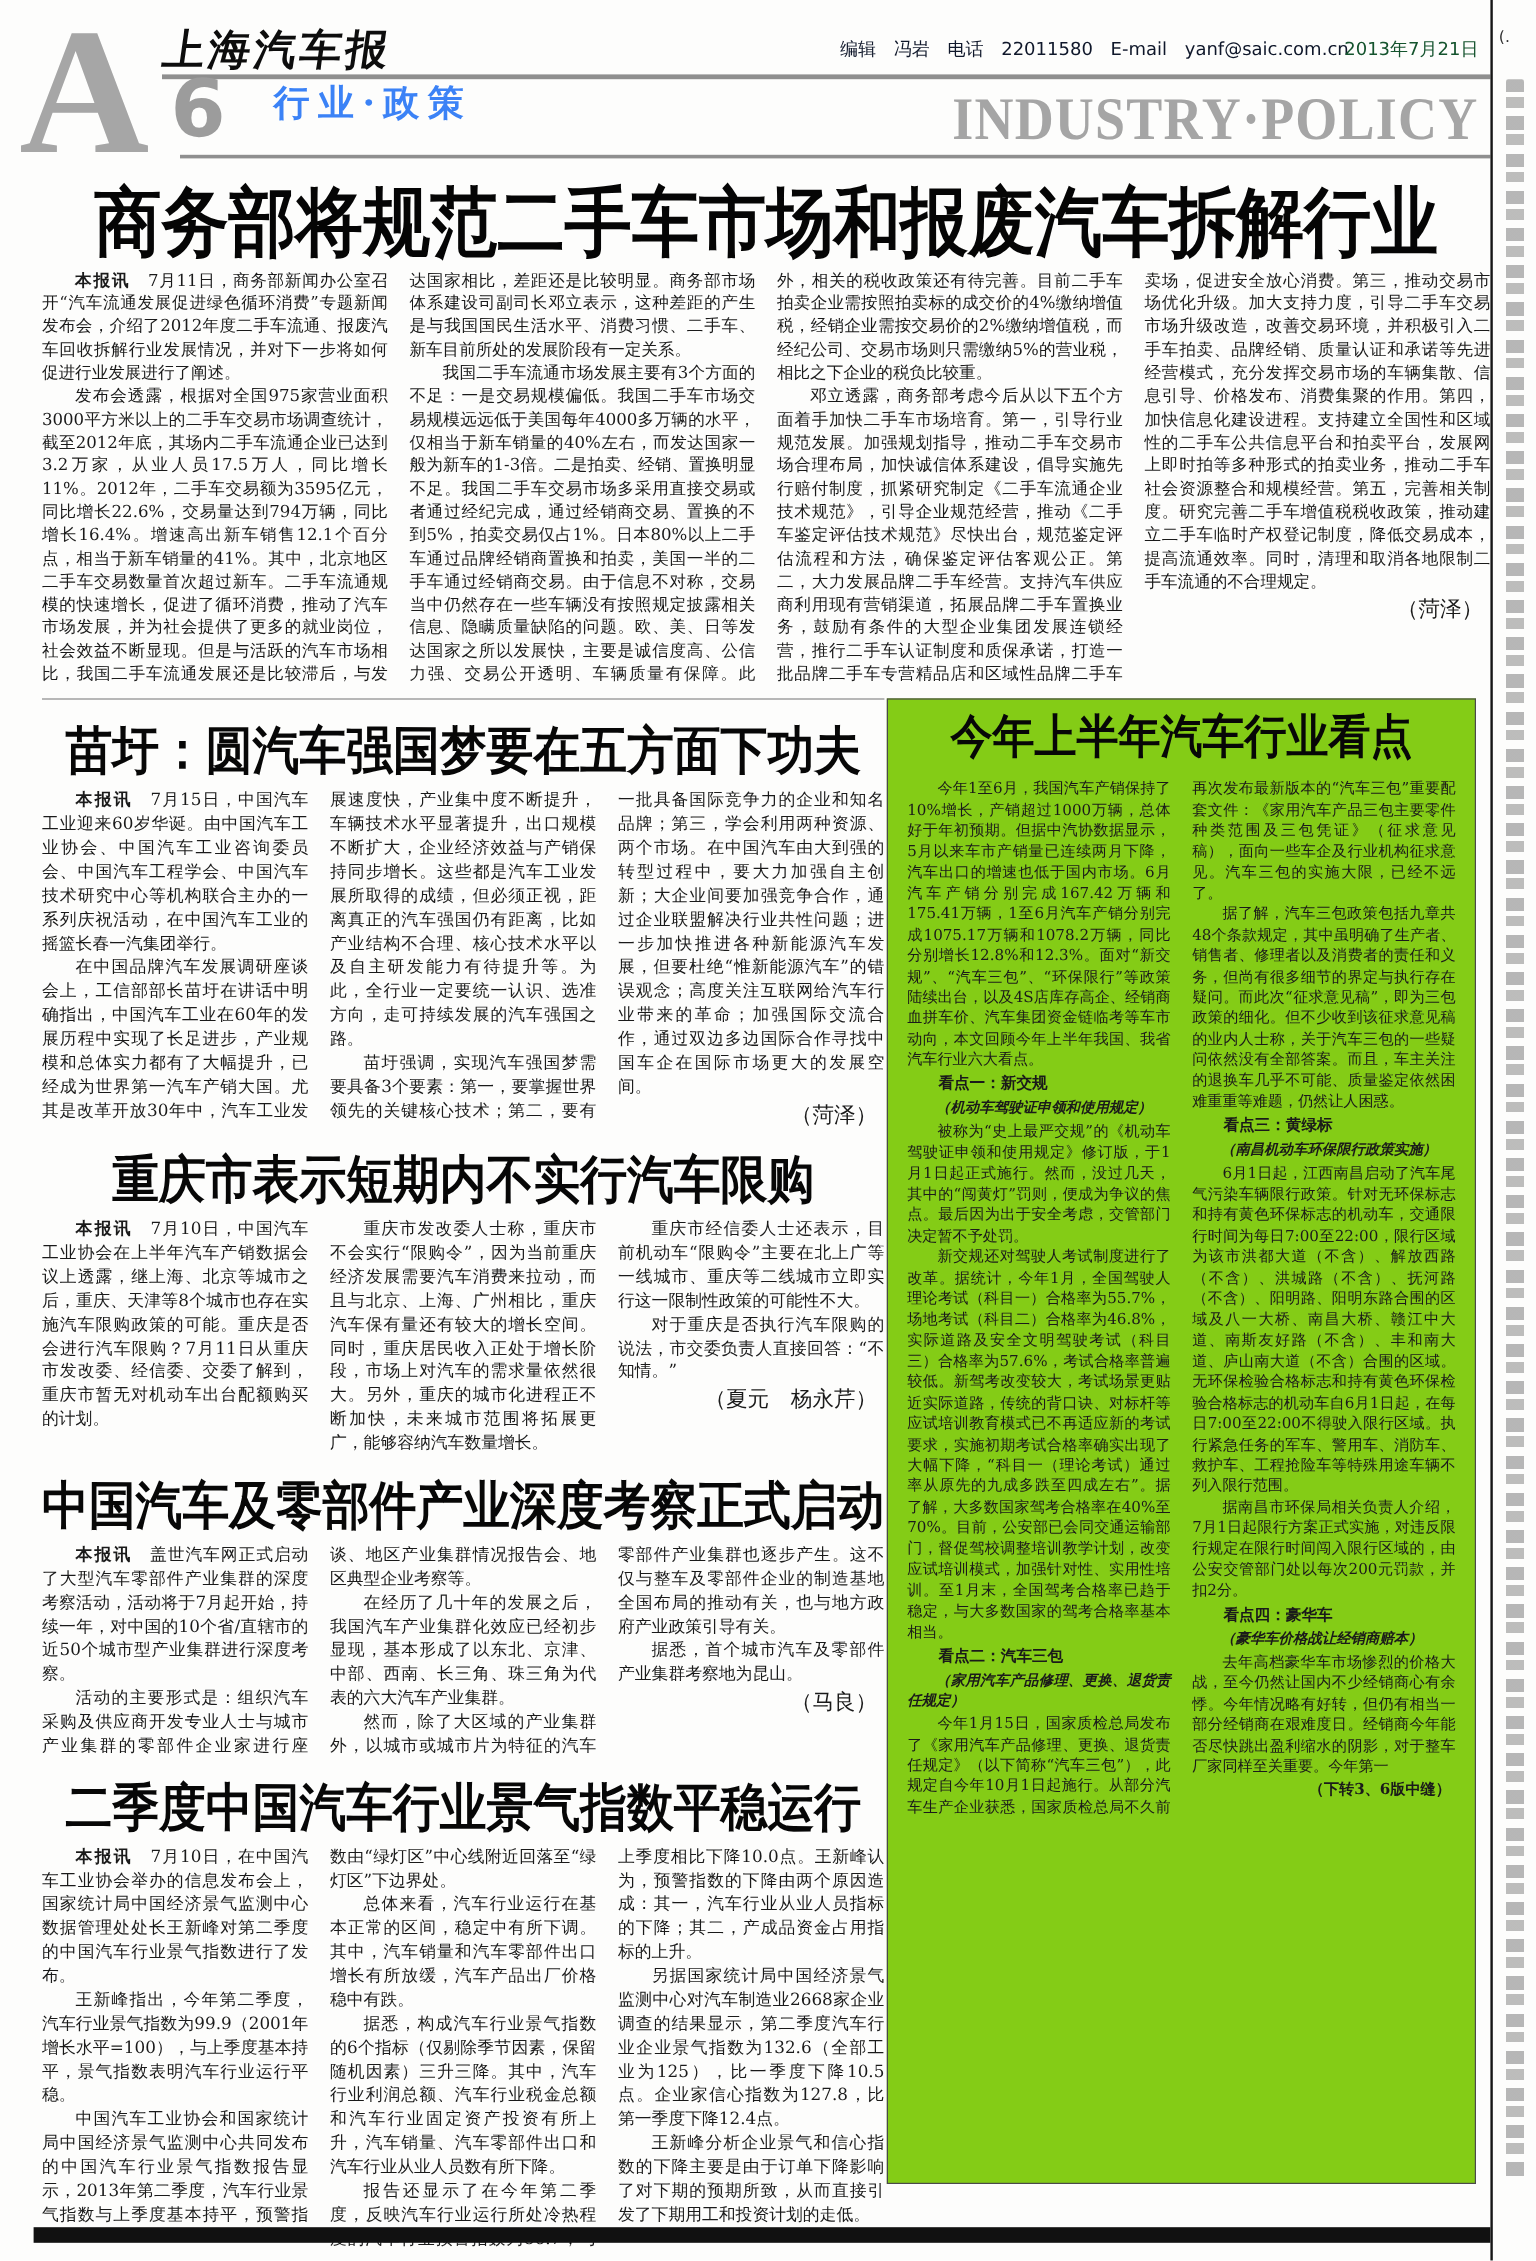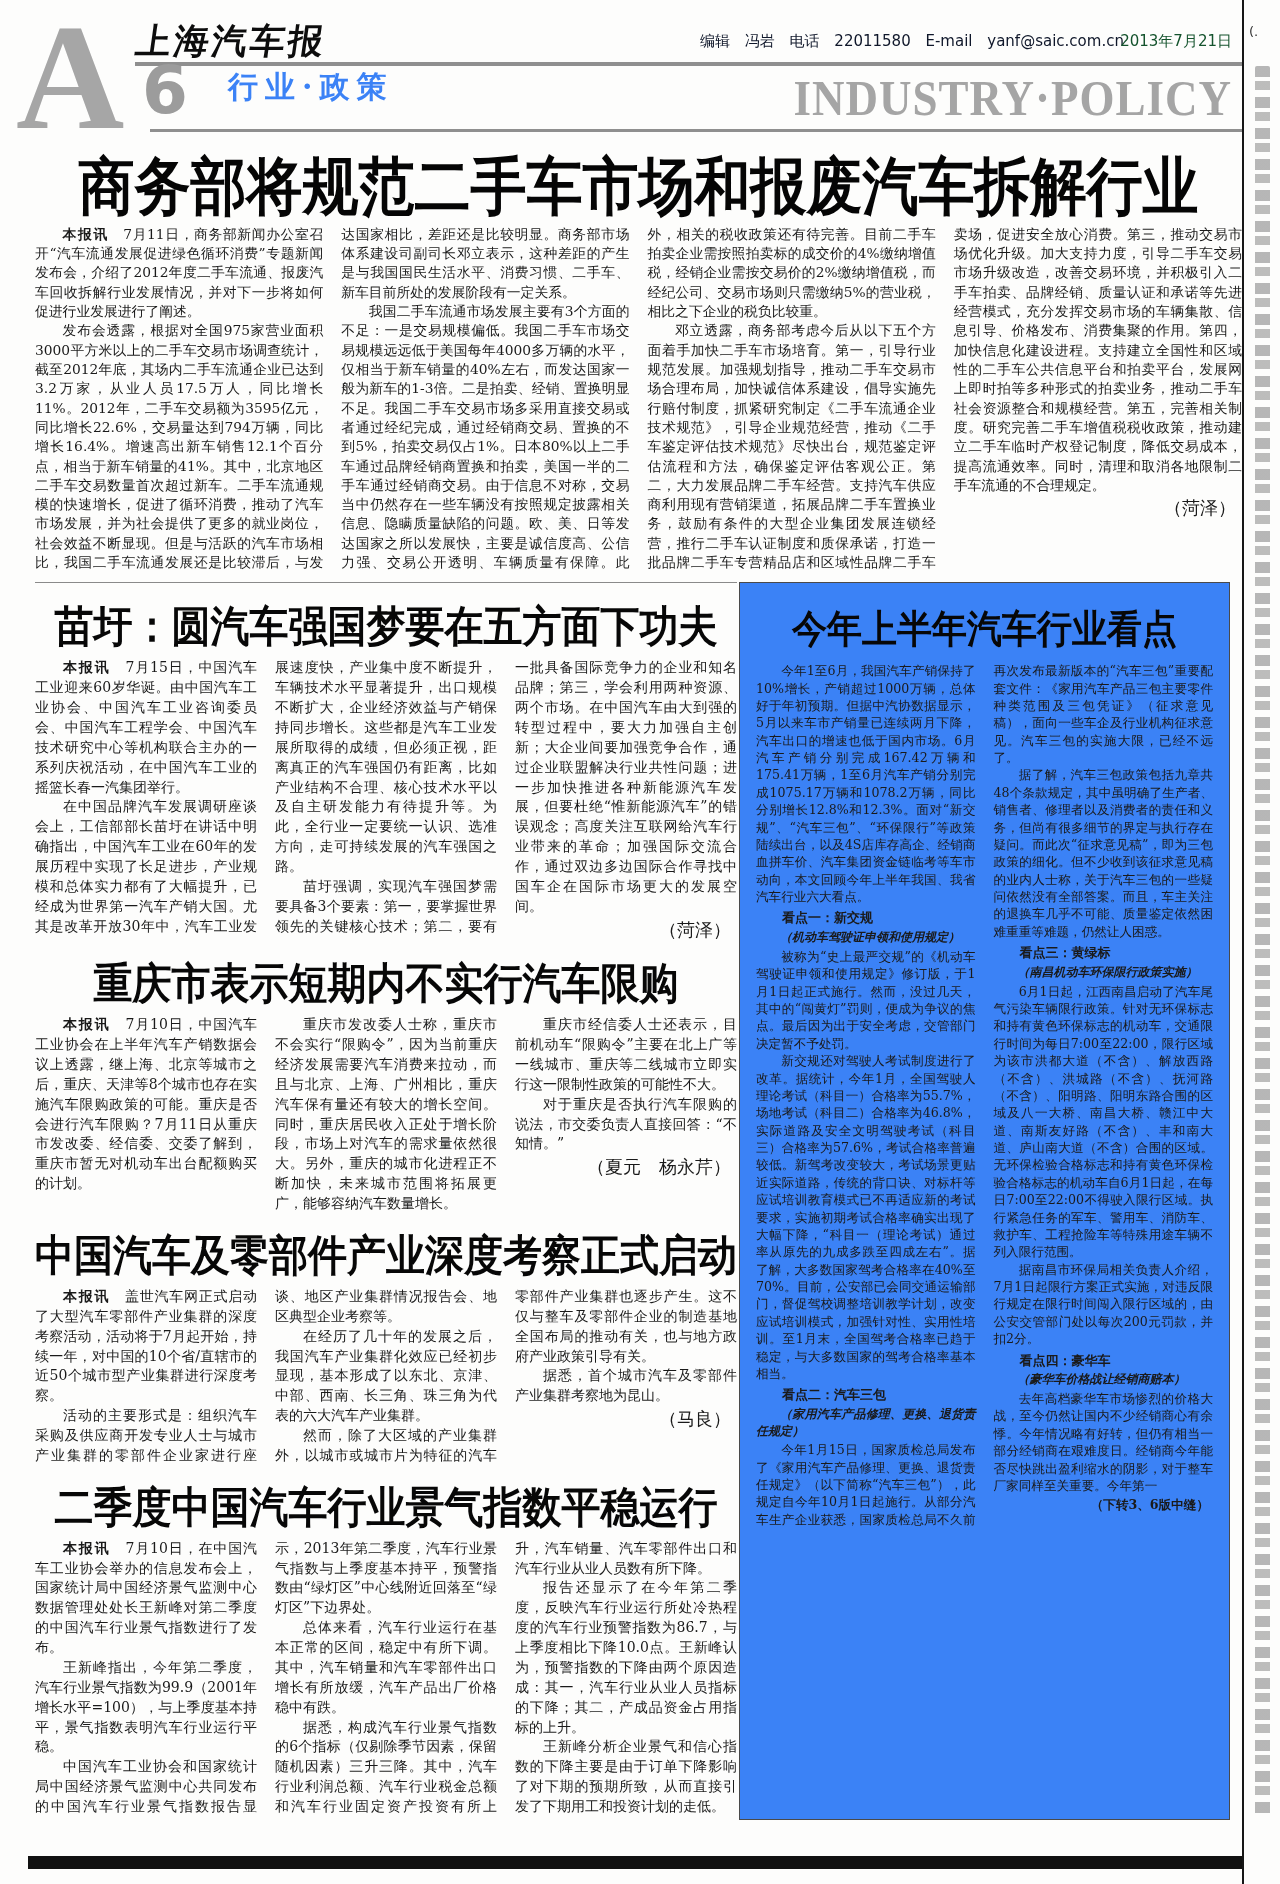--- a/index.html
+++ b/index.html
@@ -58,21 +58,21 @@
   .left-col{width:702px;border-top:1px solid #8a8a8a;padding-top:2px;}
   .story h2{
     margin:20px 0 12px 0;text-align:center;font-family:"DejaVu Sans",sans-serif;
     font-weight:900;font-size:39px;line-height:1.05;color:#070707;
     transform:scaleY(1.1);transform-origin:center top;white-space:nowrap;
   }
   .body3{column-count:3;font-size:14px;line-height:1.42;}
   
   .sidebar{
     width:491px;box-sizing:border-box;border:1px solid #4a4a4a;
-    padding:18px 16px 14px 16px;height:1238px;overflow:hidden;background:#3b82f6;
+    padding:4px 16px 14px 16px;height:1238px;overflow:hidden;background:#84cc16;
   }
   .sidebar h2{
     margin:8px 0 16px 0;text-align:center;font-family:"DejaVu Sans",sans-serif;
     font-weight:900;font-size:35px;line-height:1.05;color:#070707;
     transform:scaleY(1.1);transform-origin:center top;white-space:nowrap;
   }
   .sb-body{column-count:2;column-gap:18px;font-size:12.6px;line-height:1.38;text-align:justify;}
   .point-head{
     margin:4px 0 2px 0;font-size:13px;font-family:"DejaVu Sans",sans-serif;
     font-weight:bold;text-indent:2em;
@@ -178,20 +178,21 @@
         <div class="story">
           <h2>二季度中国汽车行业景气指数平稳运行</h2>
           <div class="body3 body-cols">
             <div>
                 <p class="para"><b class="lede">本报讯</b>　7月10日，在中国汽车工业协会举办的信息发布会上，国家统计局中国经济景气监测中心数据管理处处长王新峰对第二季度的中国汽车行业景气指数进行了发布。</p>
                 <p class="para">王新峰指出，今年第二季度，汽车行业景气指数为99.9（2001年增长水平=100），与上季度基本持平，景气指数表明汽车行业运行平稳。</p>
                 <p class="para">中国汽车工业协会和国家统计局中国经济景气监测中心共同发布的中国汽车行业景气指数报告显示，2013年第二季度，汽车行业景气指数与上季度基本持平，预警指数由“绿灯区”中心线附近回落至“绿灯区”下边界处。</p>
                 <p class="para">总体来看，汽车行业运行在基本正常的区间，稳定中有所下调。其中，汽车销量和汽车零部件出口增长有所放缓，汽车产品出厂价格稳中有跌。</p>
                 <p class="para">据悉，构成汽车行业景气指数的6个指标（仅剔除季节因素，保留随机因素）三升三降。其中，汽车行业利润总额、汽车行业税金总额和汽车行业固定资产投资有所上升，汽车销量、汽车零部件出口和汽车行业从业人员数有所下降。</p>
                 <p class="para">报告还显示了在今年第二季度，反映汽车行业运行所处冷热程度的汽车行业预警指数为86.7，与上季度相比下降10.0点。王新峰认为，预警指数的下降由两个原因造成：其一，汽车行业从业人员指标的下降；其二，产成品资金占用指标的上升。</p>
+                <p class="para">另据国家统计局中国经济景气监测中心对汽车制造业2668家企业调查的结果显示，第二季度汽车行业企业景气指数为132.6（全部工业为125），比一季度下降10.5点。企业家信心指数为127.8，比第一季度下降12.4点。</p>
                 <p class="para">王新峰分析企业景气和信心指数的下降主要是由于订单下降影响了对下期的预期所致，从而直接引发了下期用工和投资计划的走低。</p>
               </div>
           </div>
         </div>
 
       </div>
 
       <div class="sidebar">
         <h2>今年上半年汽车行业看点</h2>
         <div class="sb-body">

